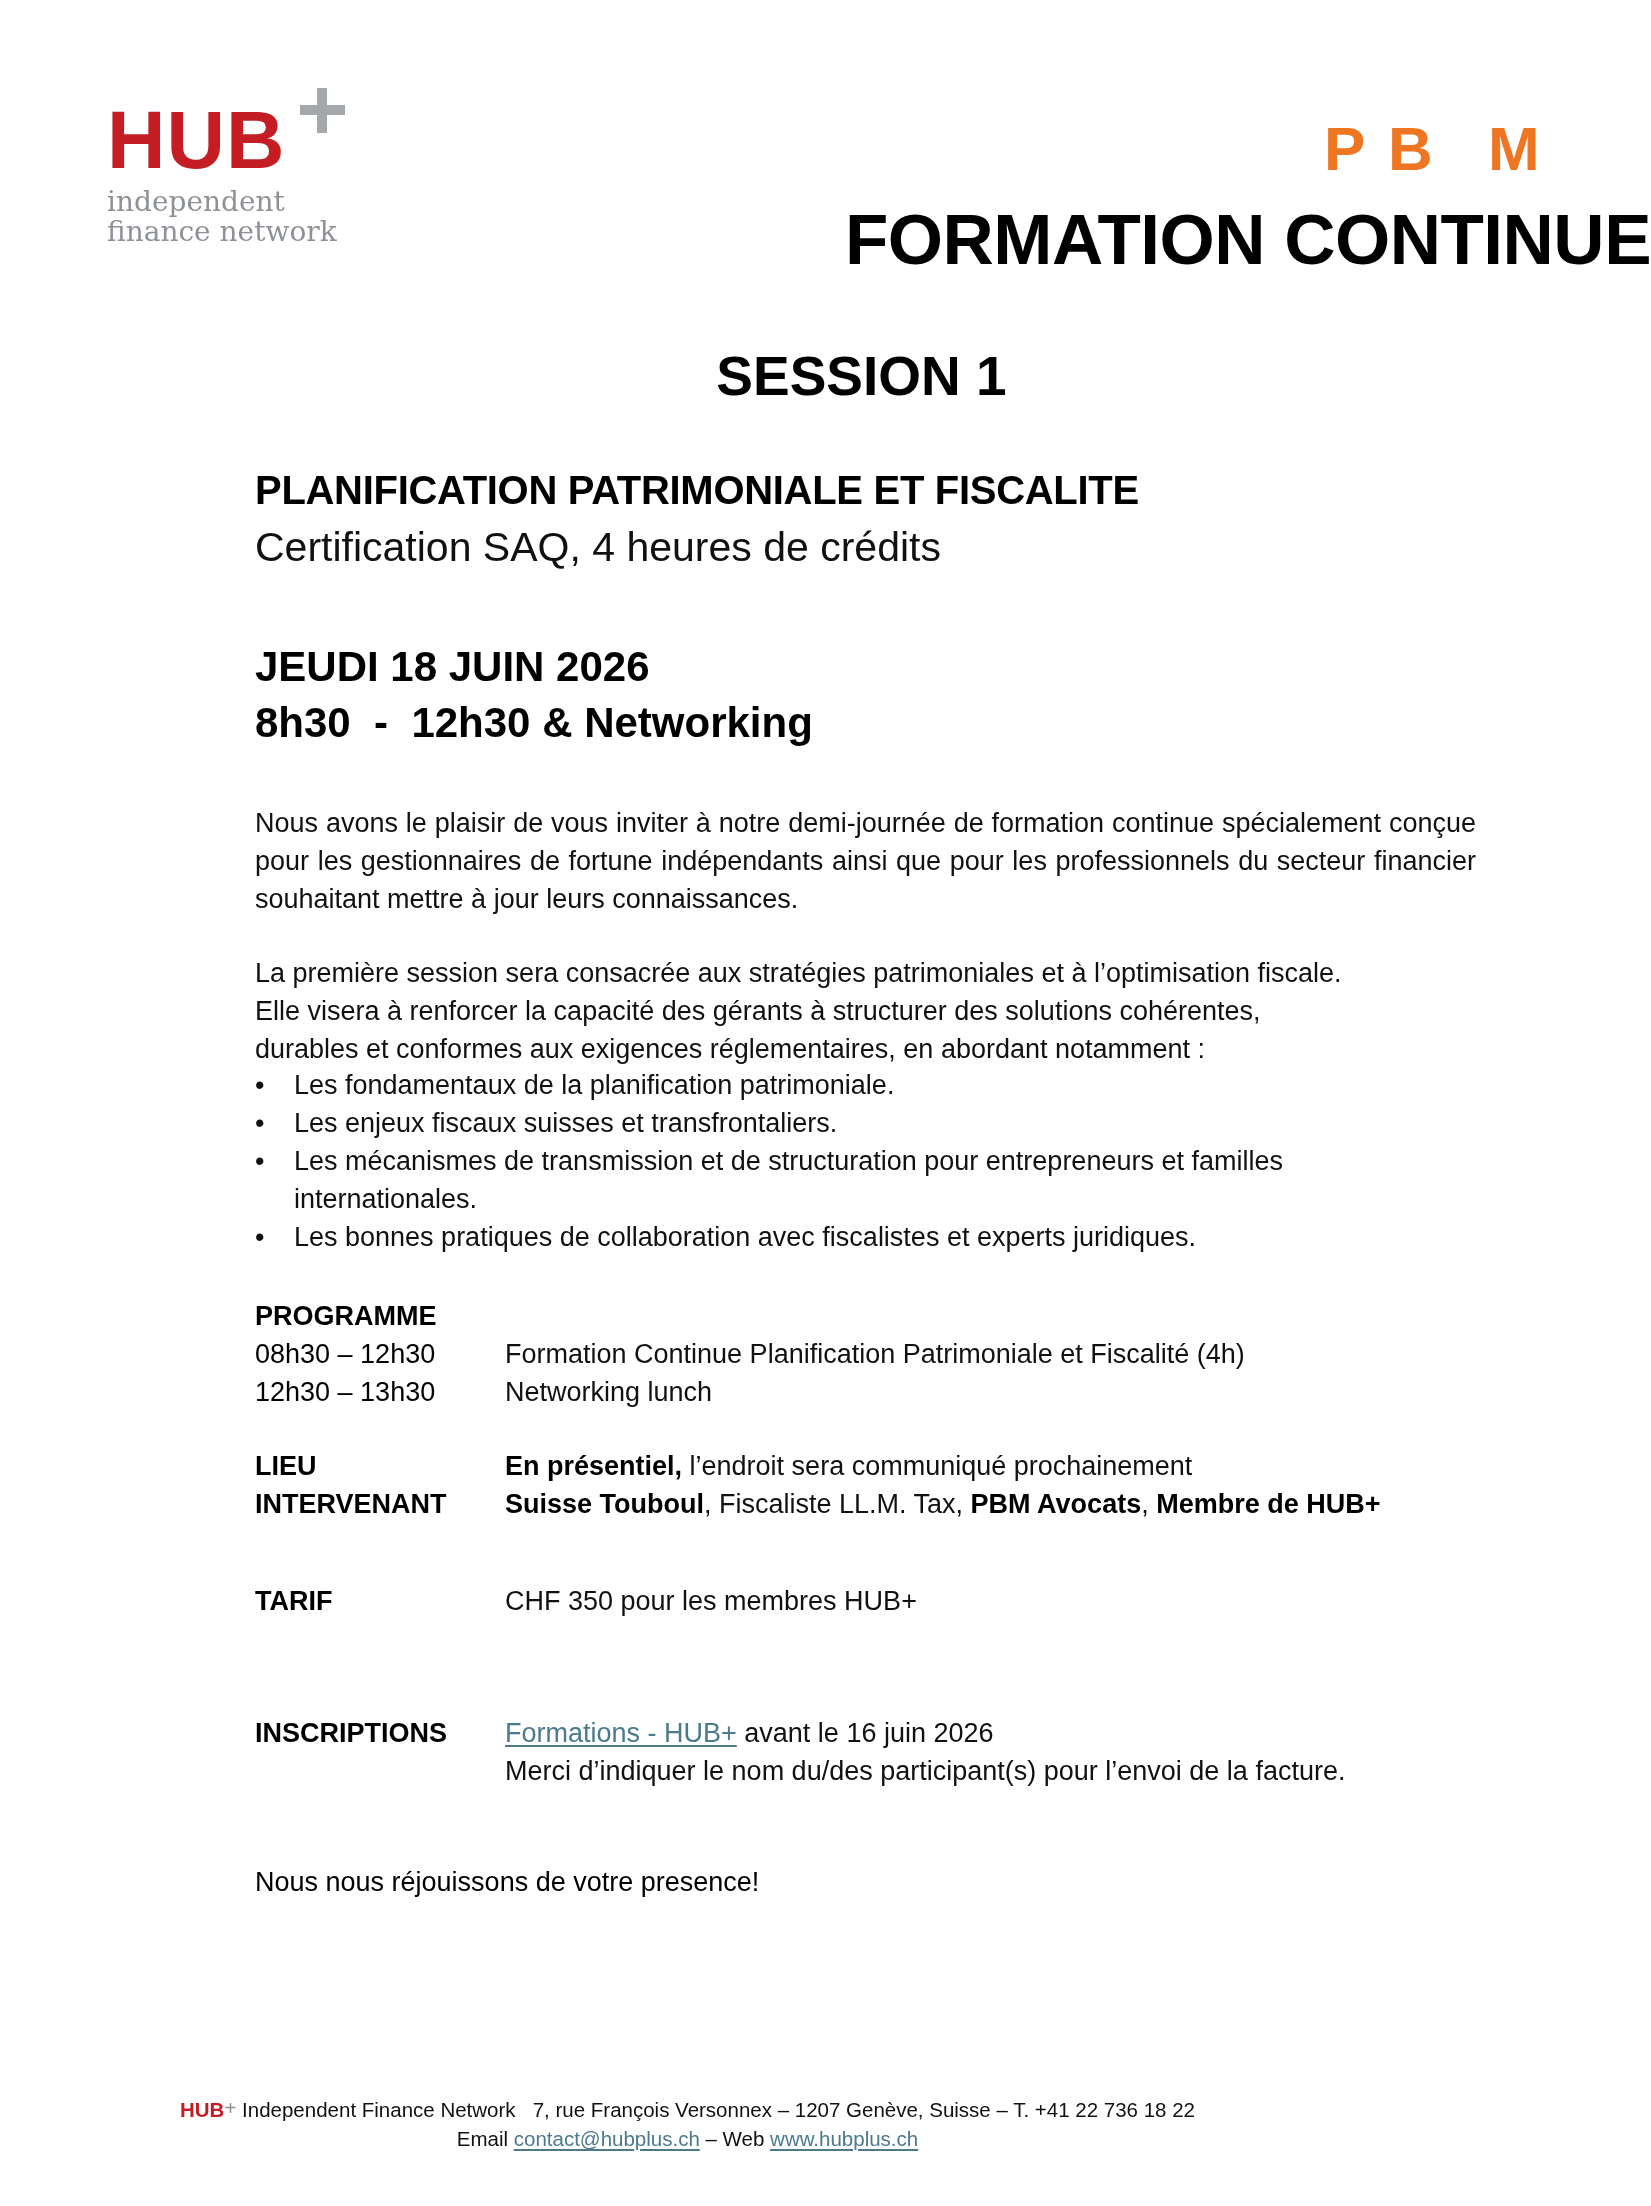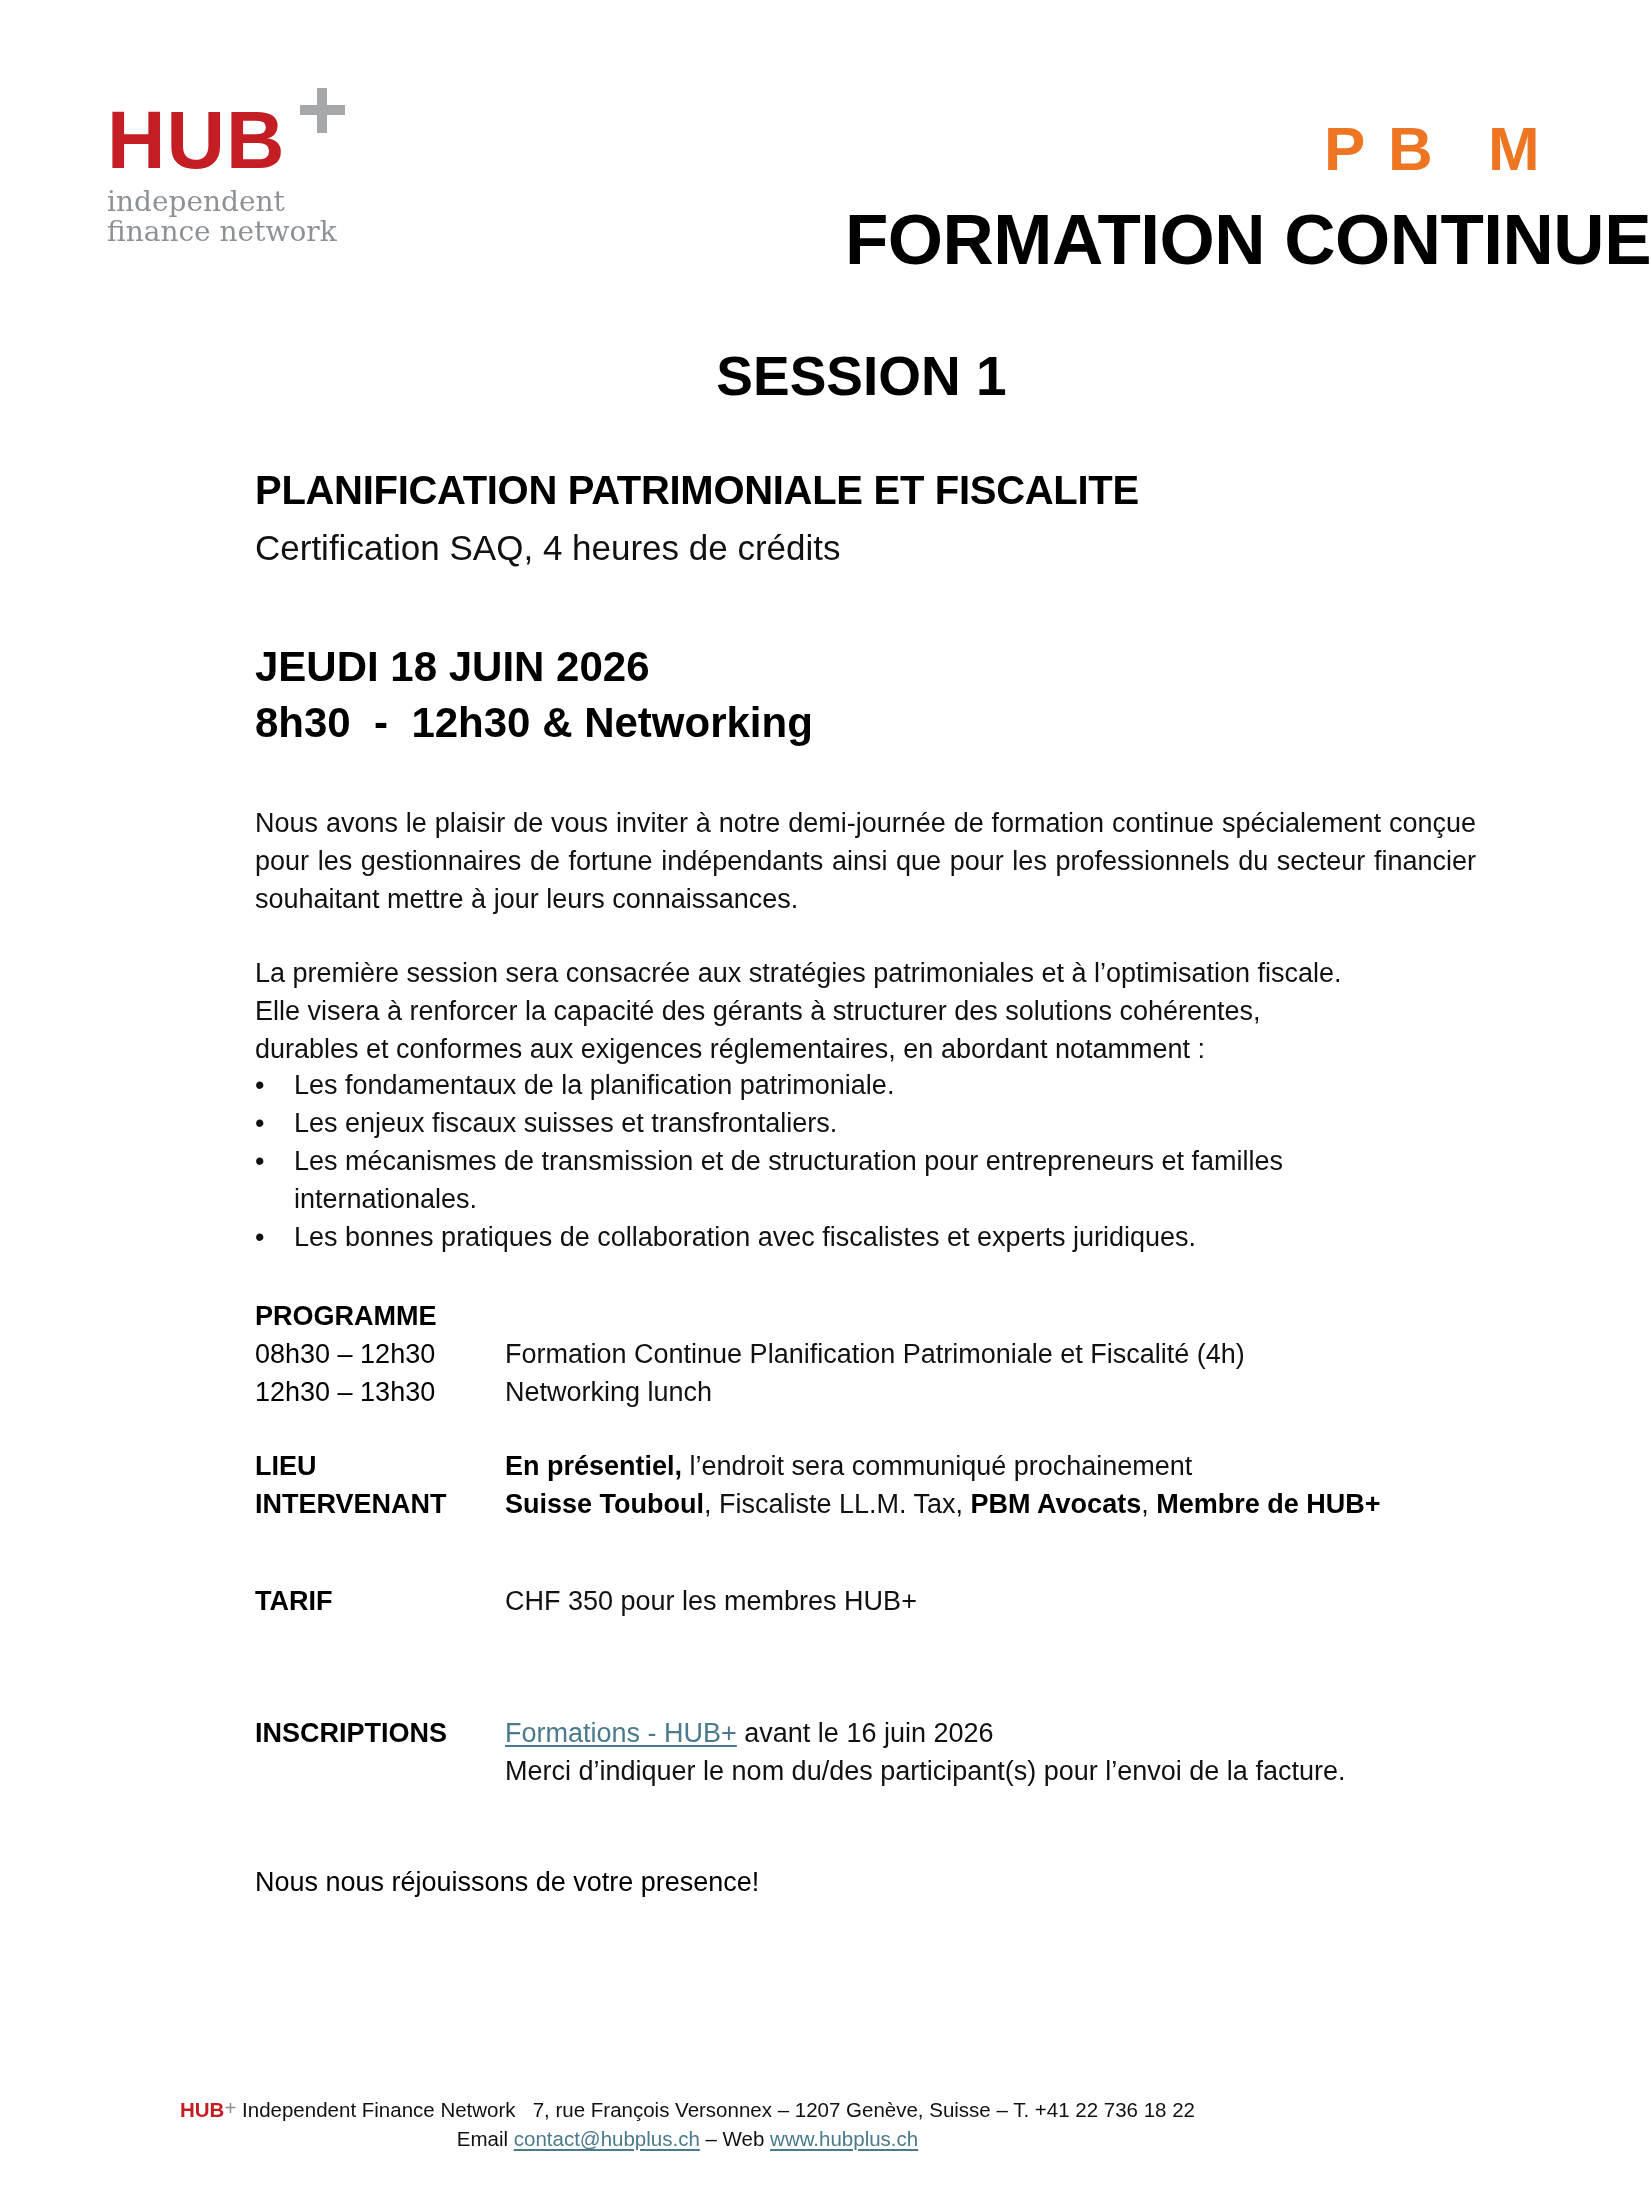--- a/index.html
+++ b/index.html
@@ -122,21 +122,21 @@
       font-weight: 700;
       font-size: 40px;
       line-height: 49px;
       white-space: nowrap;
       letter-spacing: -0.3px;
     }
     .course-sub {
       position: absolute;
       top: 523px;
       left: 0;
-      font-size: 35px;
+      font-size: 41px;
       line-height: 49px;
       white-space: nowrap;
       color: #111;
     }
     .date-line {
       position: absolute;
       top: 642px;
       left: 0;
       font-weight: 700;
       font-size: 42px;

